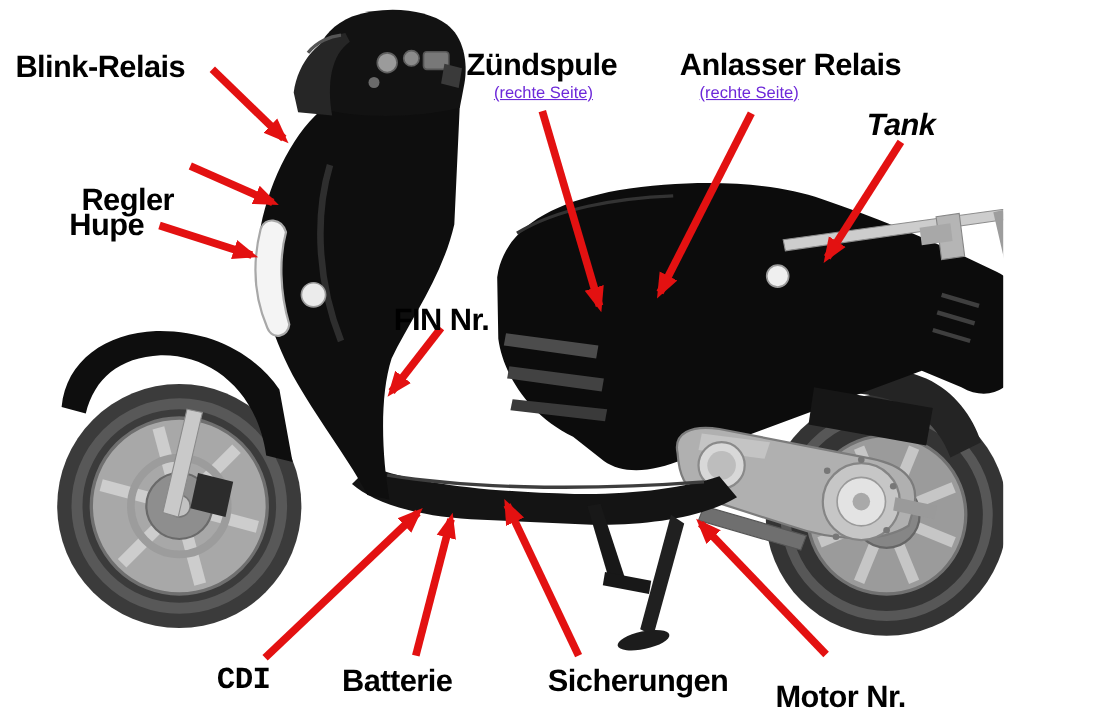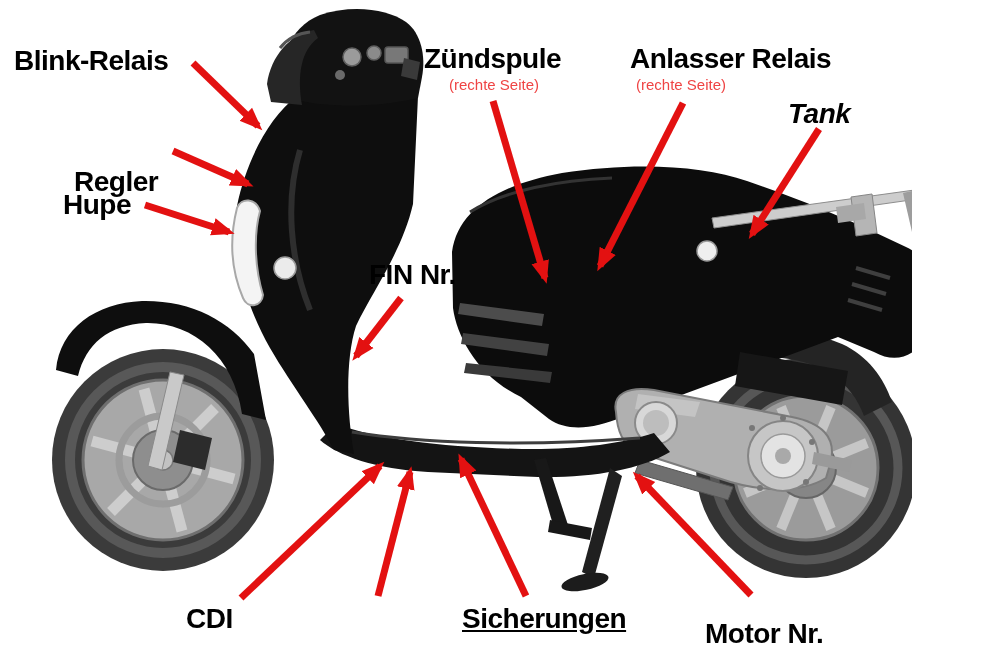--- a/index.html
+++ b/index.html
@@ -7,21 +7,21 @@
     position:relative; width:912px; height:651px; background:#ffffff;
     font-family:"Liberation Sans", sans-serif; overflow:hidden;
   }
   .stage svg { position:absolute; left:0; top:0; }
   .label {
     position:absolute; font-weight:bold; font-size:28px; line-height:1.05;
     color:#000; letter-spacing:-0.5px; white-space:nowrap; z-index:3;
   }
   .note {
     position:absolute; font-weight:normal; font-size:15px; line-height:1.05;
-    color:#ef4444; letter-spacing:0; white-space:nowrap; z-index:3;
+    color:#6d28d9; letter-spacing:0; white-space:nowrap; z-index:3;text-decoration:underline;
   }
 </style>
 </head>
 <body>
 
 <div class="stage">
 
   <svg width="1000" height="651" viewBox="0 0 1000 651">
     <defs>
       <marker id="ah" markerUnits="userSpaceOnUse" markerWidth="24" markerHeight="20" refX="17" refY="10" orient="auto">
@@ -173,22 +173,23 @@
     </g>
   </svg>
 
   <div class="label" style="left:14px;  top:46px;">Blink-Relais</div>
   <div class="label" style="left:74px;  top:135px;margin-top:32px;">Regler</div>
   <div class="label" style="left:63px;  top:190px;text-align:right;">Hupe</div>
 
   <div class="label" style="left:424px; top:44px;">Zündspule</div>
   <div class="note" style="left:449px; top:77px;">(rechte Seite)</div>
 
-  <div class="label" style="left:618px; top:44px;margin-left:12px;">Anlasser Relais</div>
+  <div class="label" style="left:618px; top:44px;">Anlasser Relais</div>
   <div class="note" style="left:636px; top:77px;">(rechte Seite)</div>
 
   <div class="label" style="left:788px; top:99px;font-style:italic;">Tank</div>
-  <div class="label" style="left:358px; top:260px;margin-left:11px;">FIN Nr.</div>
+  <div class="label" style="left:358px; top:276px;">FIN Nr.</div>
 
-  <div class="label" style="left:186px; top:604px;">CDI</div>
-  <div class="label" style="left:462px; top:604px;text-decoration:underline;">Sicherungen</div>
+  <div class="label" style="left:197px; top:604px;font-family:Liberation Mono, monospace;">CDI</div>
+  <div class="label" style="left:311px; top:604px;">Batterie</div>
+  <div class="label" style="left:498px; top:604px;">Sicherungen</div>
   <div class="label" style="left:705px; top:604px;margin-top:15px;">Motor Nr.</div>
 </div>
 
 </body></html>

